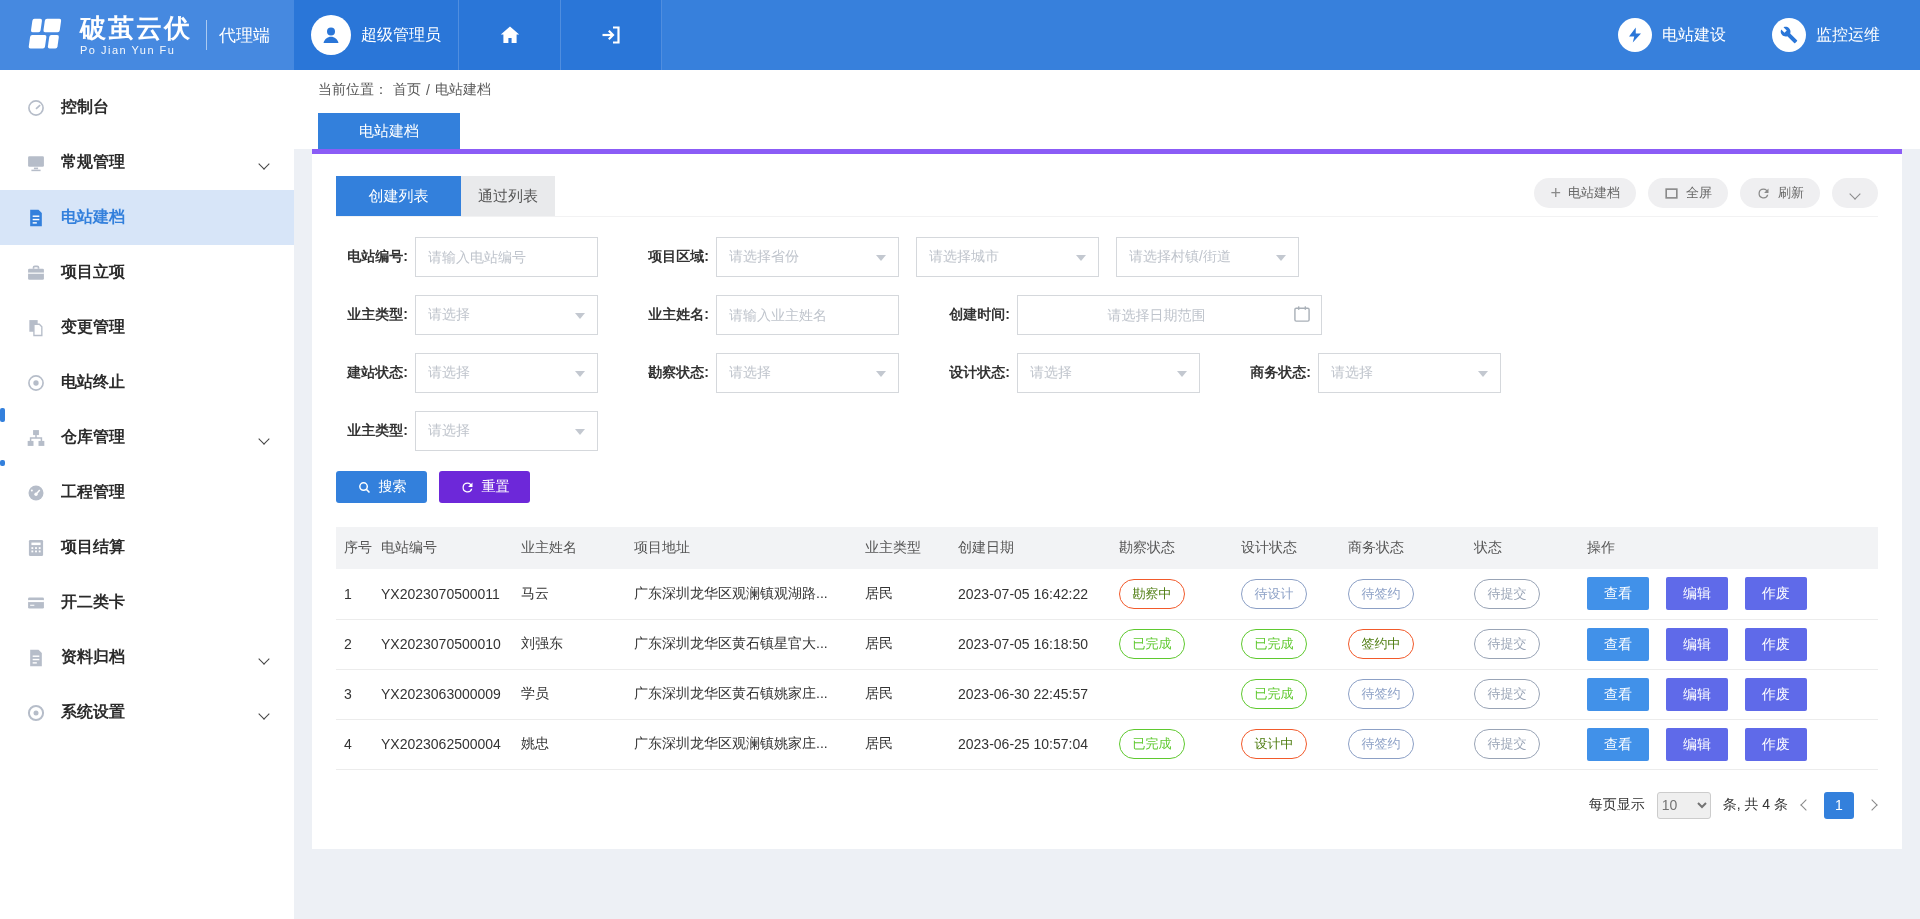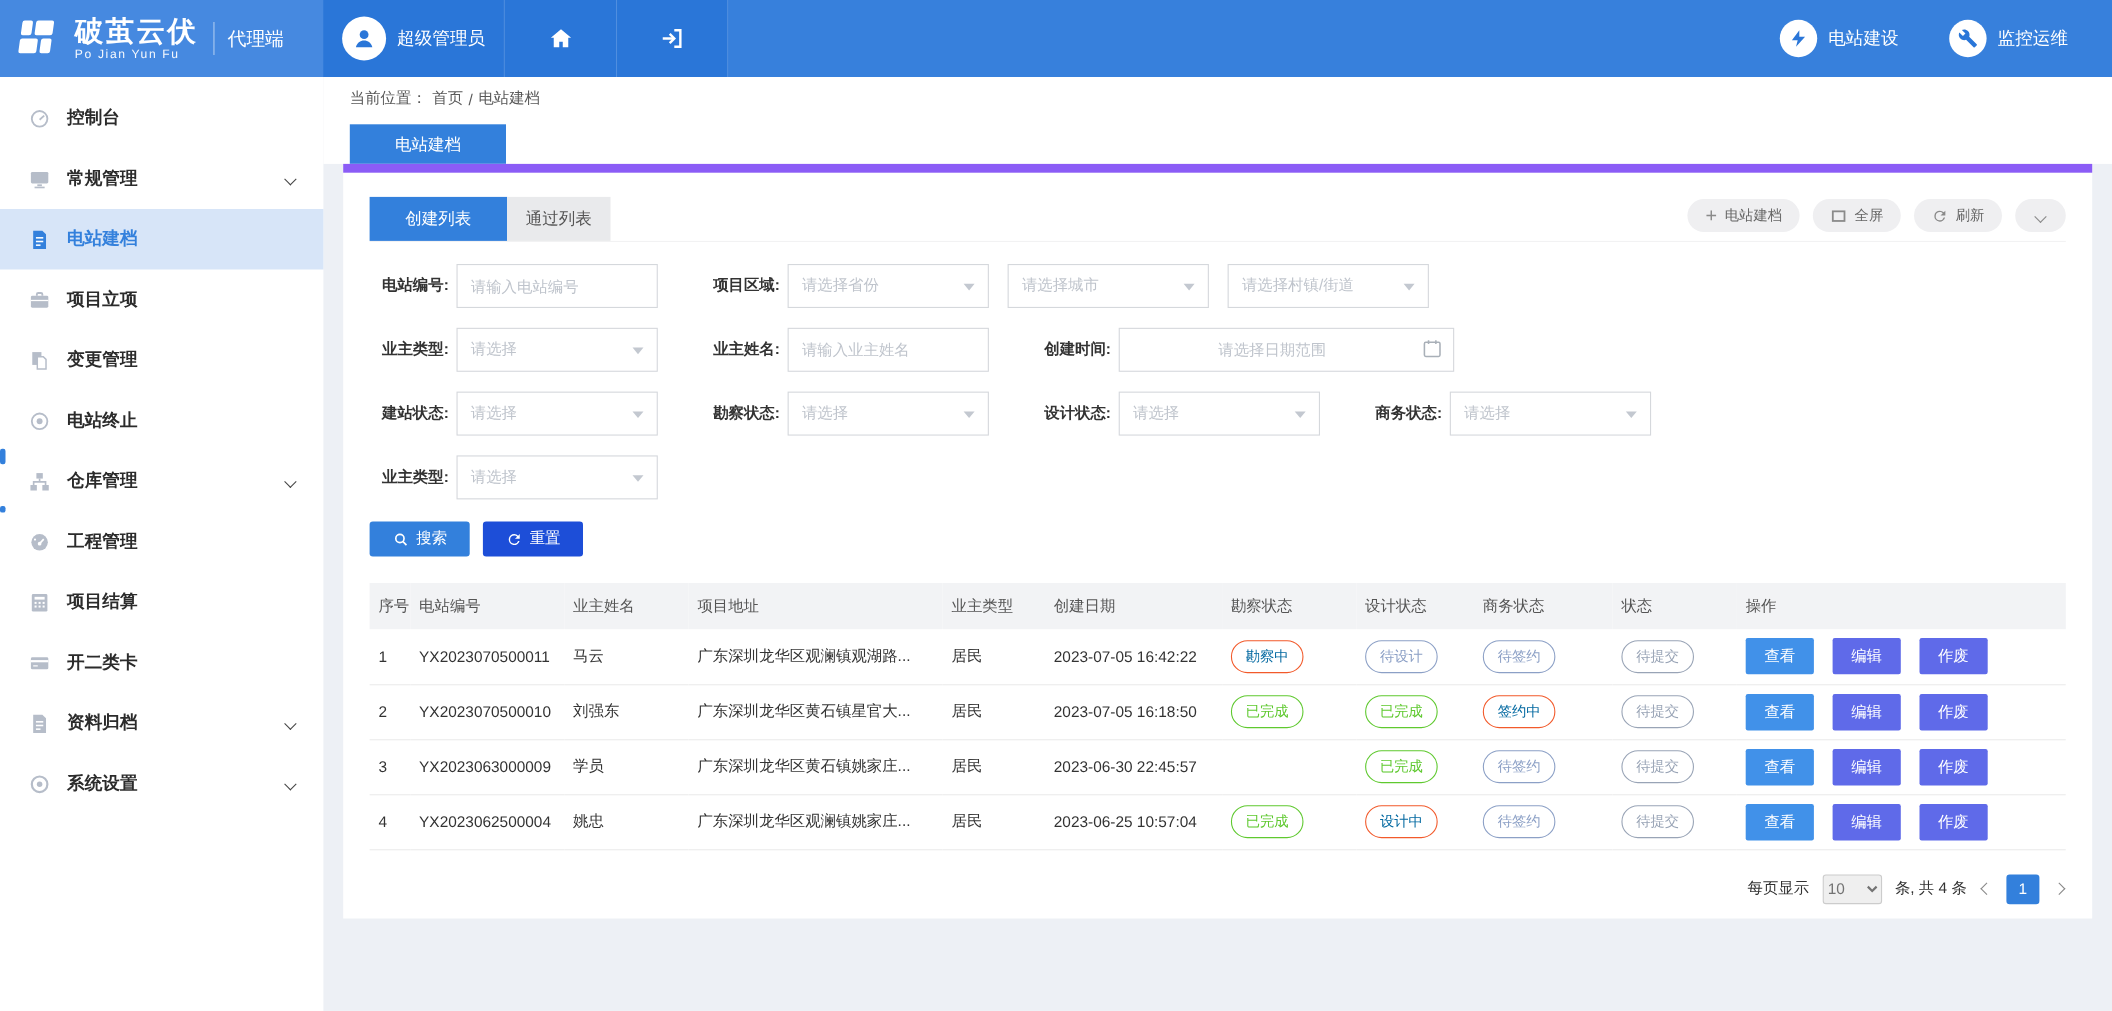--- a/index.html
+++ b/index.html
@@ -6,21 +6,21 @@
   html,body { margin:0; padding:0; }
   body {
     width:1920px; height:919px; overflow:hidden;
     font-family:"Liberation Sans","DejaVu Sans",sans-serif;
     background:#EDF0F5; color:#333;
   }
   .app { display:flex; flex-direction:column; height:919px; }
 
   
   .header { height:70px; flex-shrink:0; display:flex; background:#3780DC; color:#fff; }
-  .logo-sec { width:294px; background:#4689E0; display:flex; align-items:center; padding-left:12px; }
+  .logo-sec { width:294px; background:#4689E0; display:flex; align-items:center; padding-left:24px; }
   .logo-mark { width:46px; height:46px; flex-shrink:0; }
   .logo-text { margin-left:10px; line-height:1; }
   .logo-title { font-size:26px; font-weight:700; letter-spacing:2px; }
   .logo-sub { font-size:11px; letter-spacing:1.5px; margin-top:4px; color:rgba(255,255,255,.95); }
   .logo-divider { width:1px; height:30px; background:rgba(255,255,255,.55); margin:0 12px 0 14px; }
   .logo-badge { font-size:17px; }
   .seg { display:flex; align-items:center; justify-content:center; background:#2A76D8; border-right:1px solid rgba(255,255,255,.18); cursor:pointer; }
   .seg-user { width:165px; gap:10px; }
   .avatar { width:40px; height:40px; border-radius:50%; background:#fff; display:flex; align-items:center; justify-content:center; }
   .user-name { font-size:16px; }
@@ -47,21 +47,21 @@
   .side-mark { position:absolute; left:0; width:5px; background:#3380DC; border-radius:2px; }
   .side-mark.m1 { top:338px; height:14px; }
   .side-mark.m2 { top:390px; height:6px; }
 
   .content { flex:1; min-width:0; display:flex; flex-direction:column; }
   .topstrip { background:#fff; padding-left:24px; }
   .breadcrumb { height:40px; display:flex; align-items:center; gap:5px; font-size:14px; color:#595959; }
   .crumb-link { cursor:pointer; }
   .page-tab { display:inline-flex; width:142px; height:36px; margin-top:3px; align-items:center; justify-content:center; background:#3380DC; color:#fff; font-size:15px; cursor:pointer; }
 
-  .card { margin:0 18px; background:#fff; border-top:8px solid #8b5cf6; padding:0 24px 13px; }
+  .card { margin:0 18px; background:#fff; border-top:5px solid #8b5cf6; padding:0 24px 30px; }
   .panel-head { display:flex; align-items:center; padding-top:22px; border-bottom:1px solid #F2F2F3; padding-bottom:0; }
   .ltab { height:40px; display:flex; align-items:center; justify-content:center; font-size:15px; cursor:pointer; }
   .ltab.active { width:125px; background:#3380DC; color:#fff; }
   .ltab.inactive { width:94px; background:#E9EAEC; color:#555; }
   .toolbar { margin-left:auto; display:flex; align-items:center; gap:12px; margin-bottom:6px; }
   .tbtn { height:30px; padding:0 16px; border-radius:15px; background:#EFEFF1; color:#666; font-size:13px; display:flex; align-items:center; gap:7px; cursor:pointer; border:none; }
   .tbtn .ticon { color:#8A8A8A; display:flex; }
   .tbtn .plus { font-size:18px; line-height:1; color:#8A8A8A; }
   .tbtn.chev-only { width:46px; justify-content:center; padding:0; }
 
@@ -76,28 +76,28 @@
   .caret { width:0; height:0; border:5px solid transparent; border-top:6px solid #C3C8D0; margin-top:6px; }
   .finput { width:183px; height:40px; border:1px solid #D5D8DC; padding:0 12px; font-size:14px; color:#333; outline:none; font-family:inherit; }
   .finput::placeholder { color:#BFC4CC; }
   .fdate-wrap { position:relative; }
   .fdate { width:305px; padding-right:38px;text-align:center; }
   .cal-icon { position:absolute; right:10px; top:9px; color:#A9B0B8; }
 
   .btnrow { display:flex; gap:12px; margin-top:20px; }
   .sbtn { width:91px; height:32px; border:none; border-radius:3px; color:#fff; font-size:14px; display:flex; align-items:center; justify-content:center; gap:7px; cursor:pointer; font-family:inherit; }
   .sbtn.search { background:#3380DC; }
-  .sbtn.reset { background:#1d4ed8;text-align:center; }
+  .sbtn.reset { background:#6d28d9;text-align:center; }
 
   
   .grid { margin-top:24px; width:100%; border-collapse:collapse; table-layout:fixed; font-size:14px; }
   .grid thead th { background:#F2F3F5; height:42px; font-weight:400; color:#555; text-align:left; padding-left:8px; }
   .grid tbody td { height:50px; border-bottom:1px solid #ECECEC; padding-left:8px; color:#333; }
   .pill { display:inline-block; min-width:66px; text-align:center; padding:5px 10px; border-radius:15px; font-size:13px; border:1px solid; background:#fff; }
-  .p-orange { color:#0369a1; border-color:#F25A2B; }
+  .p-orange { color:#4d7c0f; border-color:#F25A2B; }
   .p-green  { color:#5FC92F; border-color:#5FC92F; }
   .p-blue   { color:#8CA0C6; border-color:#8CA0C6; }
   .p-gray   { color:#99A4B6; border-color:#99A4B6; }
   .abtn { display:inline-block; width:62px; height:33px; line-height:33px; text-align:center; border:none; border-radius:2px; color:#fff; font-size:14px; margin-right:13px; cursor:pointer; font-family:inherit; padding:0; }
   .a-view { background:#4191E9; }
   .a-edit, .a-void { background:#5F6AE9; }
 
   
   .pager { display:flex; justify-content:flex-end; align-items:center; gap:12px; margin-top:22px; font-size:14px; color:#333; }
   .pp-select { width:54px; height:27px; border:1px solid #CCC; border-radius:3px; font-size:14px; font-family:inherit; color:#737373; }

